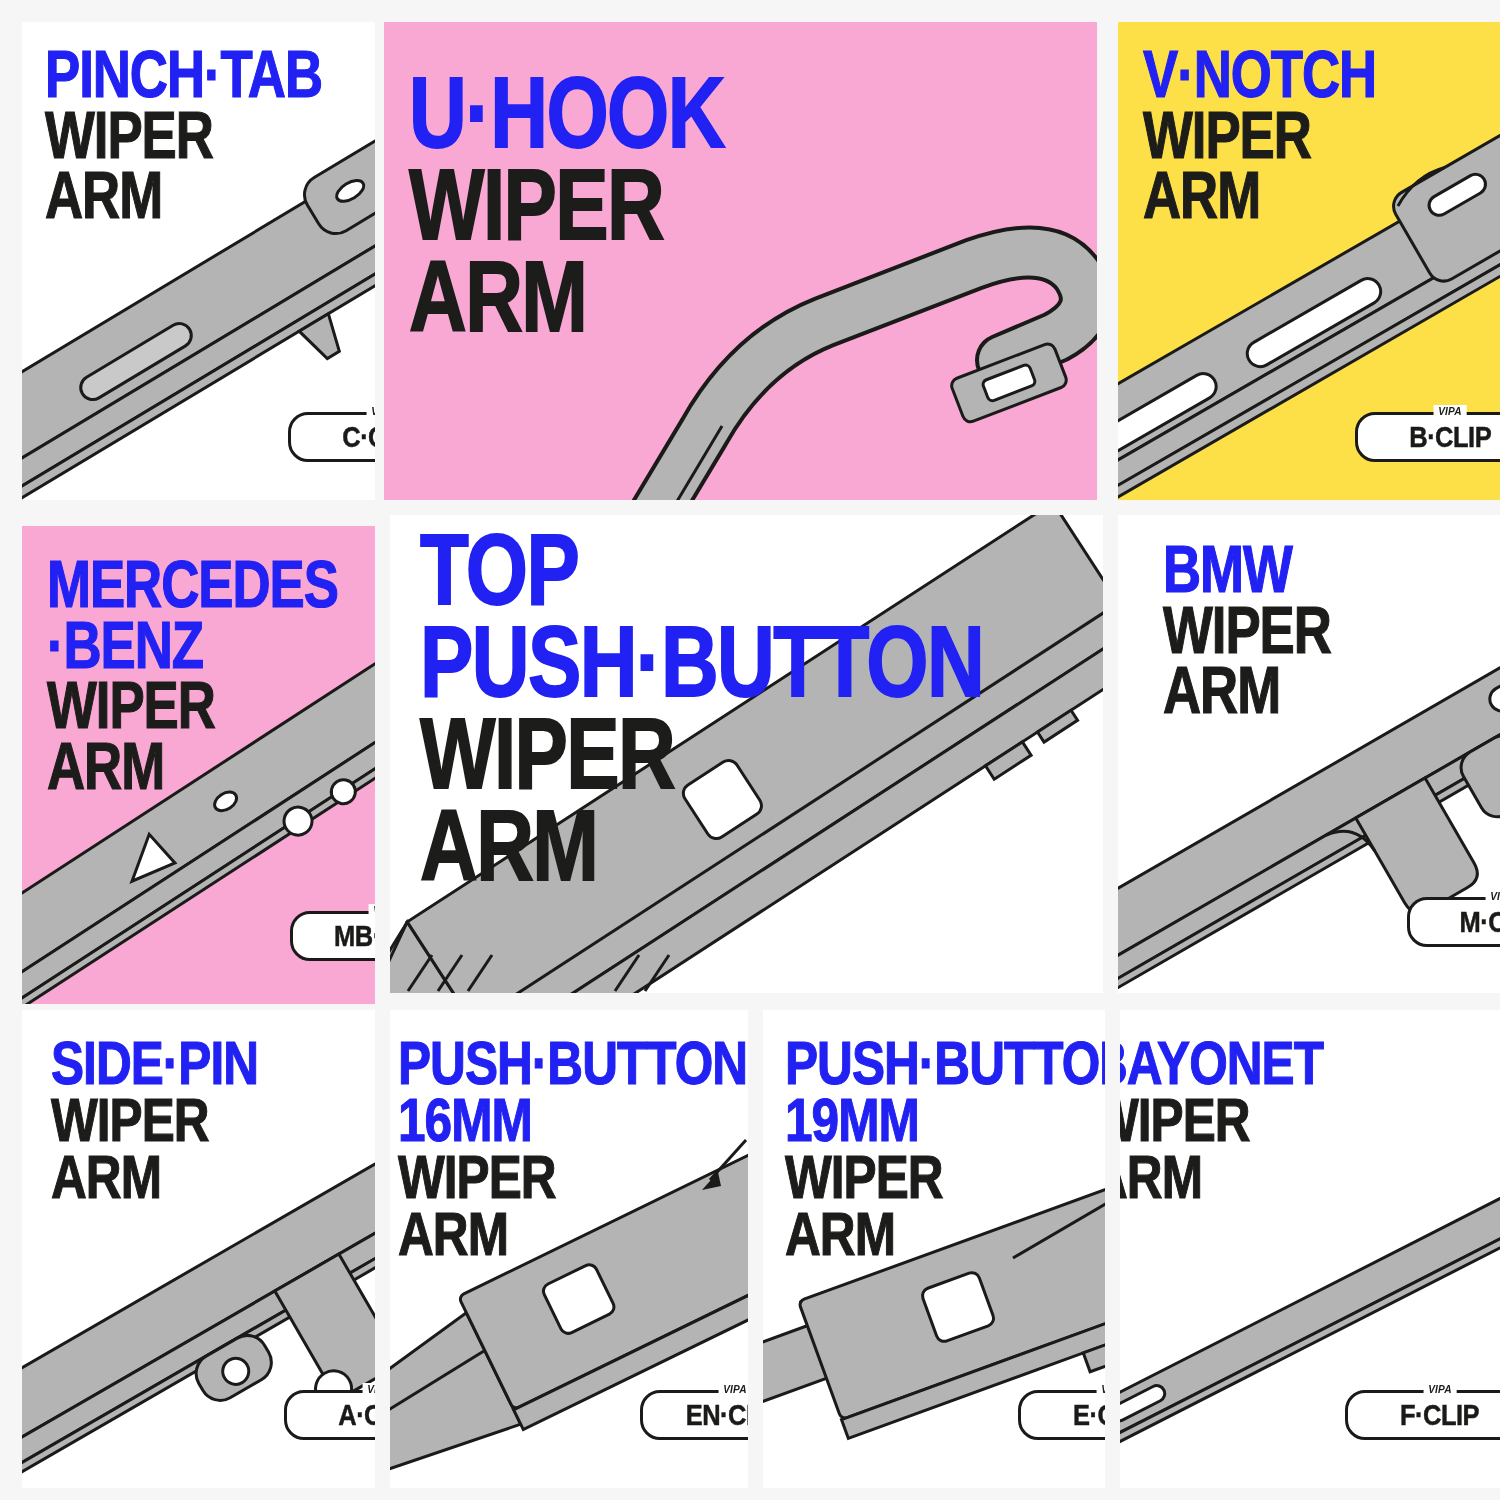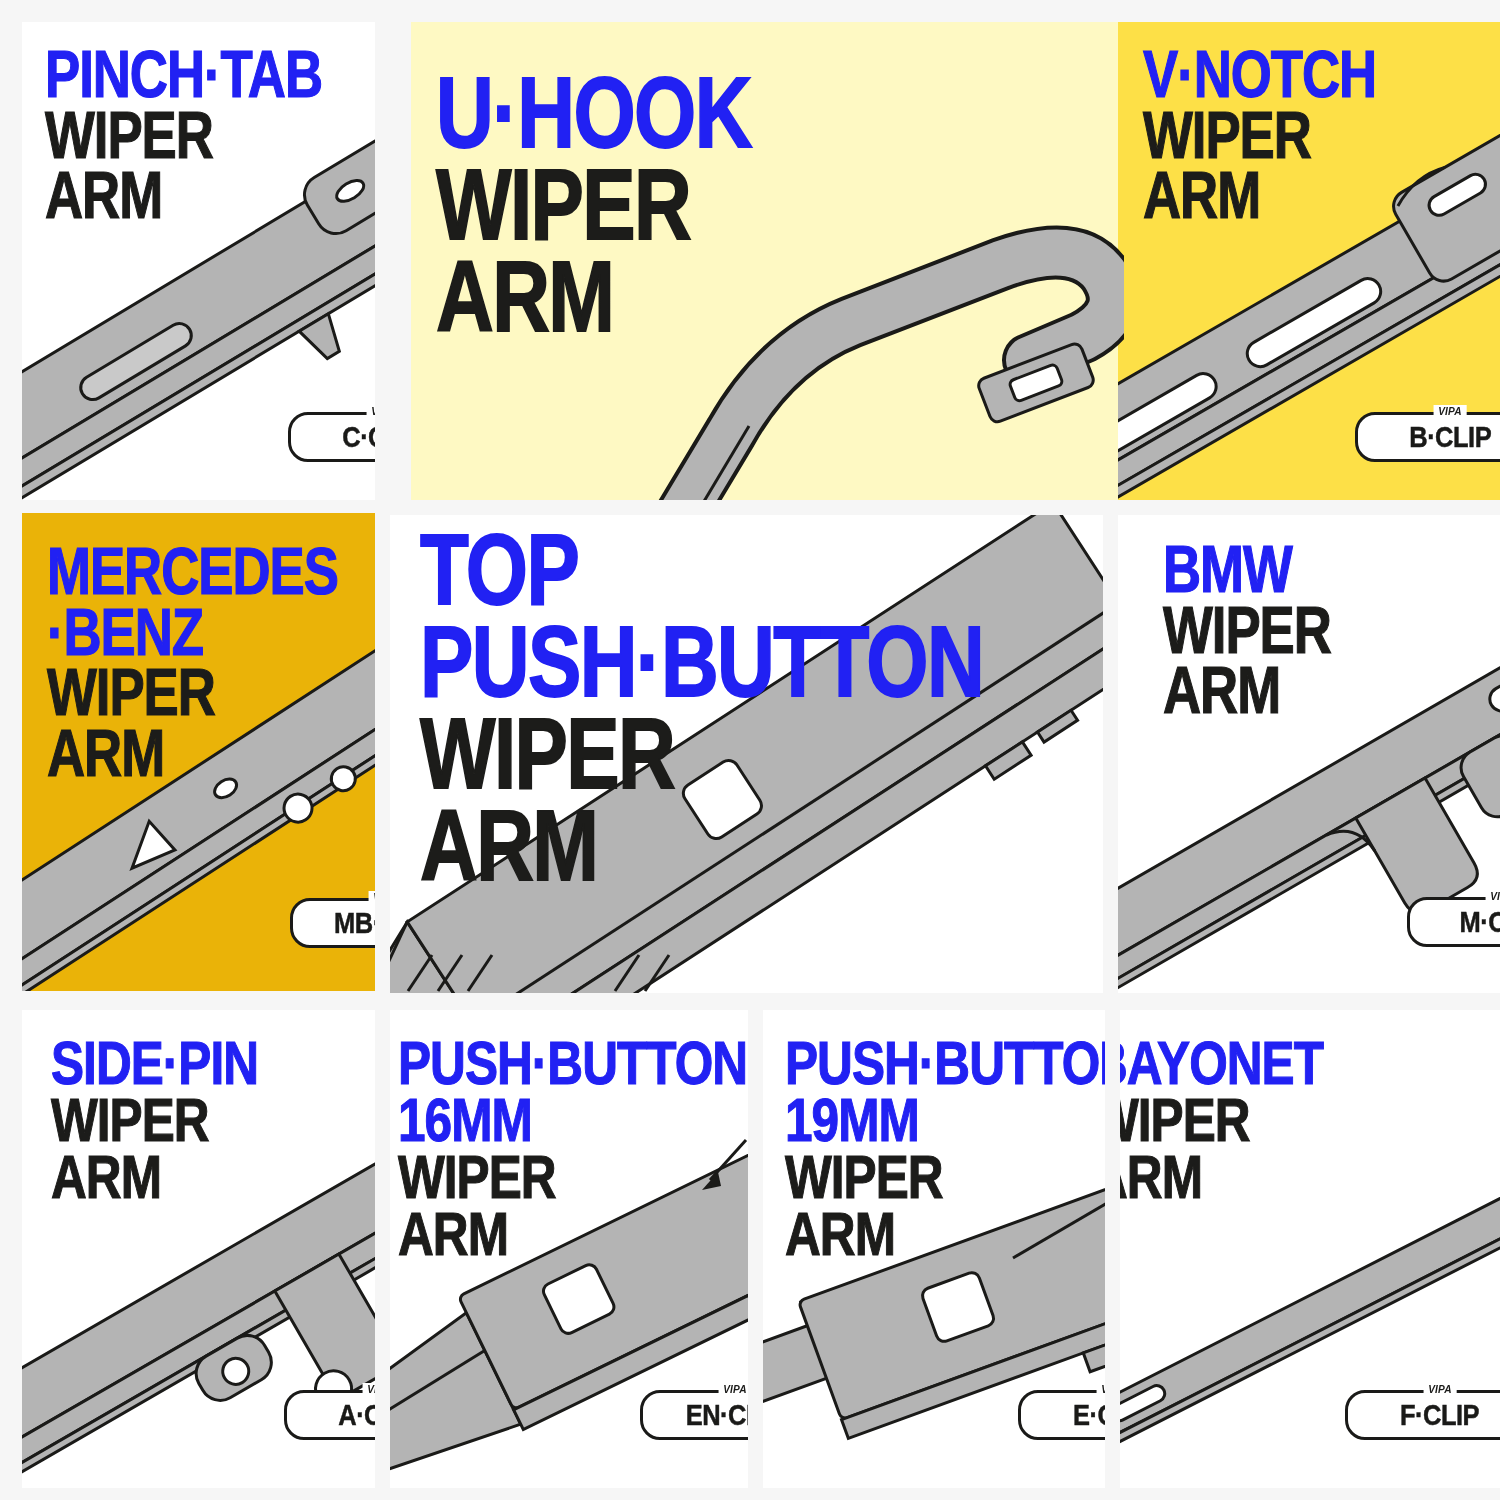--- a/index.html
+++ b/index.html
@@ -37,21 +37,21 @@
       <div class="titles" style="left: 23px; top: 22px; font-size: 66px;">
         <div style="color: rgb(33, 33, 243);">PINCH·TAB</div>
         <div style="color: rgb(28, 28, 26);">WIPER</div>
         <div style="color: rgb(28, 28, 26);">ARM</div>
       </div>
       <div class="badge" style="left: 266px; bottom: 38px; border-color: rgb(26, 26, 24);">
         <span class="vipa">VIPA</span>
         <span class="badge-label">C·CLIP</span>
       </div>
     </div>
-    <div class="tile" style="left: 411px; top: 22px; width: 713px; height: 478px; background: #fef9c3;">
+    <div class="tile" style="left: 384px; top: 22px; width: 713px; height: 478px; background: #f9a8d4;">
       <svg width="713" height="478" viewBox="0 0 713 478">
  <path d="M 230,560 L 320,410 Q 365,330 440,300 L 590,242 Q 665,215 693,252 Q 718,290 672,315 L 618,338" fill="none" stroke="#1a1a18" stroke-width="54" stroke-linecap="round" stroke-linejoin="round"></path>
  <path d="M 230,560 L 320,410 Q 365,330 440,300 L 590,242 Q 665,215 693,252 Q 718,290 672,315 L 618,338" fill="none" stroke="#b4b4b4" stroke-width="46" stroke-linecap="round" stroke-linejoin="round"></path>
  <path d="M 252,548 L 338,404" fill="none" stroke="#1a1a18" stroke-width="3"></path>
  <g transform="rotate(-21 630 360)">
   <rect x="570" y="336" width="110" height="46" rx="8" fill="#b4b4b4" stroke="#1a1a18" stroke-width="3"></rect>
   <rect x="600" y="348" width="50" height="22" rx="5" fill="#ffffff" stroke="#1a1a18" stroke-width="3"></rect>
  </g>
       </svg>
       <div class="titles" style="left: 25px; top: 44px; font-size: 100px;">
@@ -76,21 +76,21 @@
       <div class="titles" style="left: 25px; top: 22px; font-size: 66px;">
         <div style="color: rgb(33, 33, 243);">V·NOTCH</div>
         <div style="color: rgb(28, 28, 26);">WIPER</div>
         <div style="color: rgb(28, 28, 26);">ARM</div>
       </div>
       <div class="badge" style="left: 237px; bottom: 38px; border-color: rgb(26, 26, 24);">
         <span class="vipa">VIPA</span>
         <span class="badge-label">B·CLIP</span>
       </div>
     </div>
-    <div class="tile" style="left: 22px; top: 513px; width: 353px; height: 478px; background: #eab308;">
+    <div class="tile" style="left: 22px; top: 526px; width: 353px; height: 478px; background: #f9a8d4;">
       <svg width="353" height="478" viewBox="0 0 353 478">
  <g transform="rotate(-33 176 310)">
   <rect x="-220" y="262" width="700" height="66" fill="#b4b4b4" stroke="#1a1a18" stroke-width="3"></rect>
   <rect x="-220" y="328" width="700" height="22" fill="#b4b4b4" stroke="#1a1a18" stroke-width="3"></rect>
   <rect x="-220" y="350" width="700" height="8" fill="#b4b4b4" stroke="#1a1a18" stroke-width="3"></rect>
   <path d="M 96,312 L 136,282 L 142,320 Z" fill="#ffffff" stroke="#1a1a18" stroke-width="3"></path>
   <ellipse cx="218" cy="296" rx="12" ry="8" fill="#ffffff" stroke="#1a1a18" stroke-width="3"></ellipse>
   <circle cx="268" cy="352" r="14" fill="#ffffff" stroke="#1a1a18" stroke-width="3"></circle>
   <circle cx="322" cy="352" r="12" fill="#ffffff" stroke="#1a1a18" stroke-width="3"></circle>
   <circle cx="382" cy="350" r="16" fill="#ffffff" stroke="#1a1a18" stroke-width="3"></circle>

